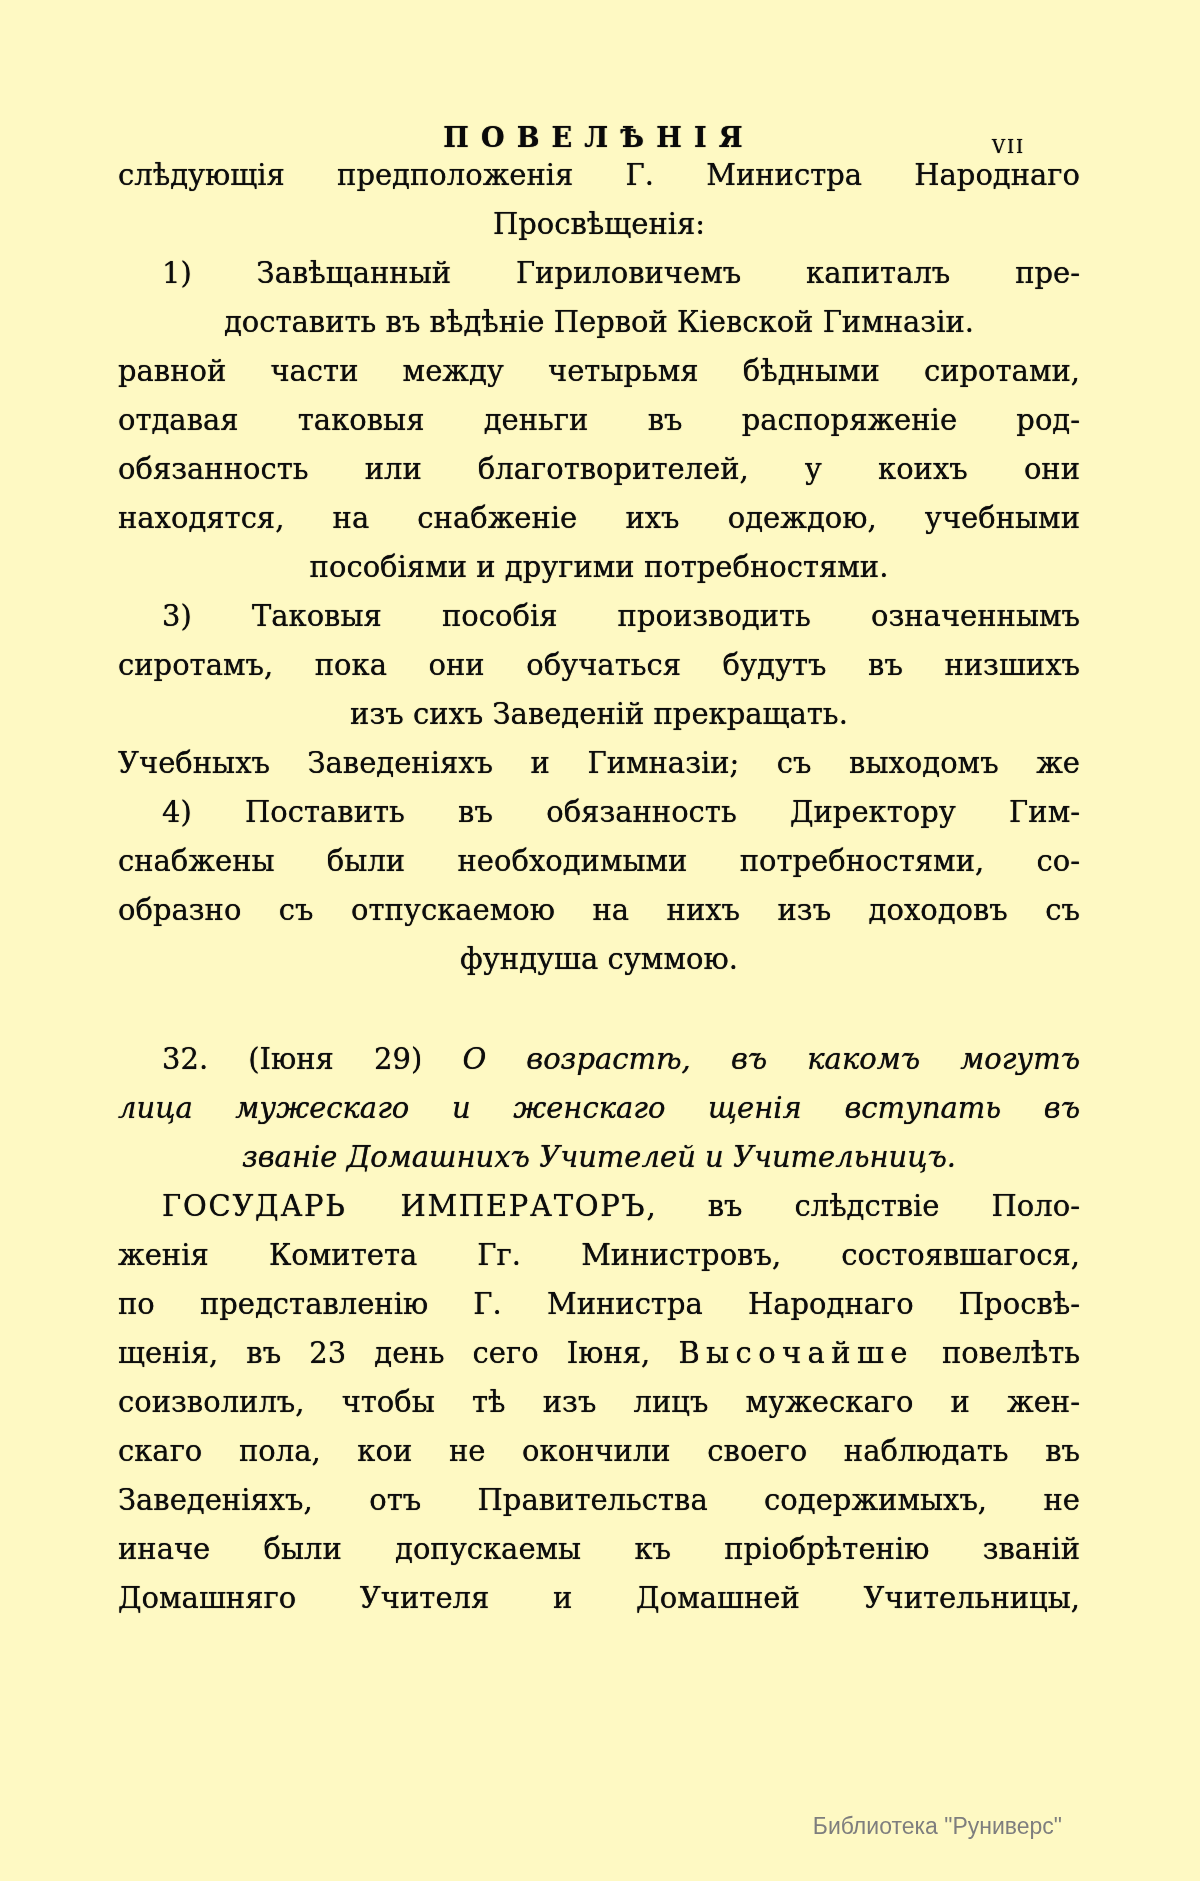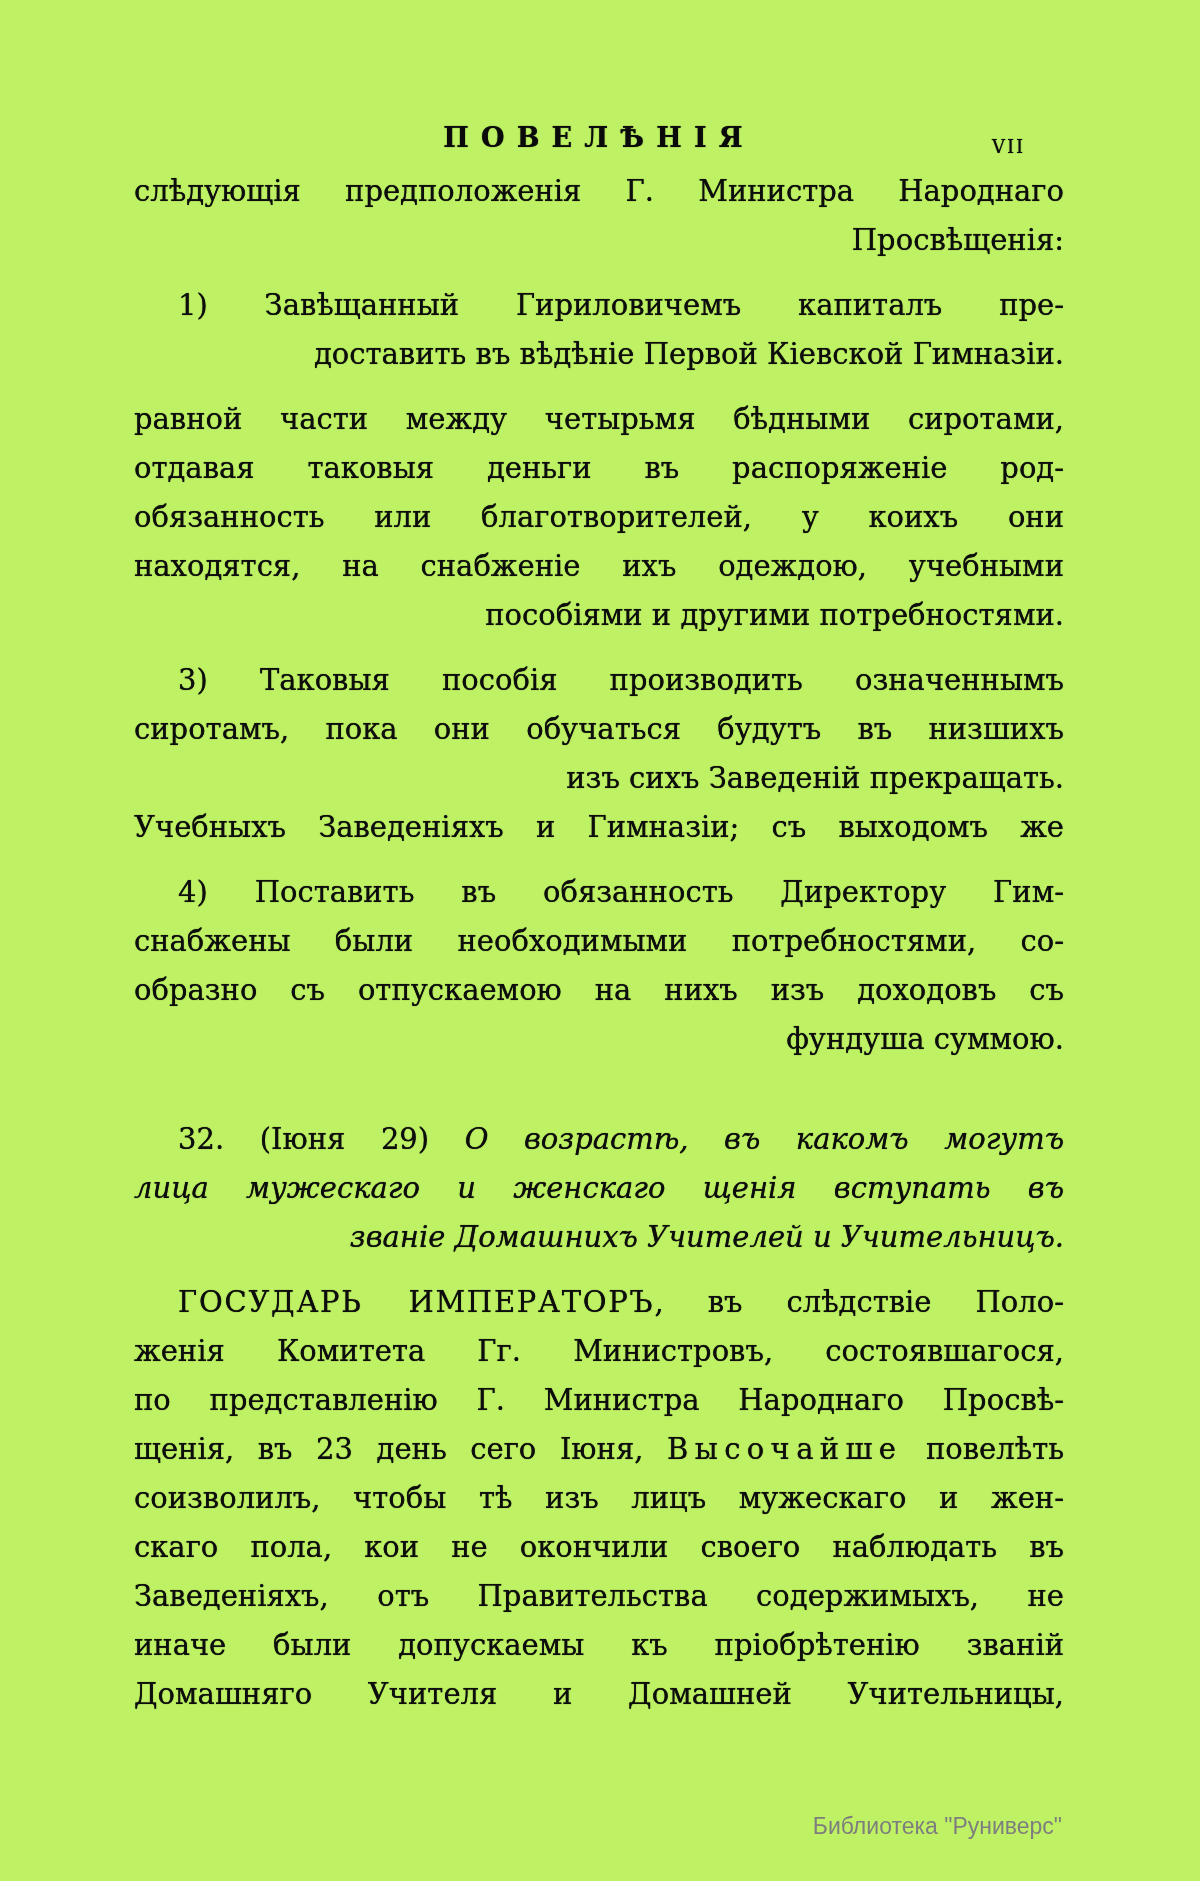--- a/index.html
+++ b/index.html
@@ -5,21 +5,21 @@
   html, body {
     margin: 0;
     padding: 0;
     background: #e8e8e4;
   }
   .page {
     position: relative;
     width: 1200px;
     height: 1881px;
     margin: 0 auto;
-    background: #bef264;
+    background: #fef9c3;
     overflow: hidden;
     font-family: "DejaVu Serif", serif;
     color: #0d0d0c;
   }
   .running-header {
     position: absolute;
     top: 122px;
     left: 118px;
     width: 962px;
     text-align: center;
@@ -45,25 +45,25 @@
   }
   .text-body {
     position: absolute;
     top: 151px;
     left: 118px;
     width: 962px;
     font-size: 29px;
     line-height: 49px;
     text-shadow: 0 0 0.8px rgba(0,0,0,0.9);
   }
-  .block { margin: 16px; }
+  .block { margin: 0; }
   .block.gap { margin-top: 51px; }
   .line {
     white-space: normal;
-    text-align: right;
+    text-align: center;
   }
   .line.just {
     text-align: justify;
     text-align-last: justify;
   }
   .line.indent { text-indent: 44px; }
   .seg-n { font-style: normal; }
   .seg-i { font-style: italic; }
   .seg-sp { letter-spacing: 0.22em; }
   .seg-caps { letter-spacing: 0.06em; }

